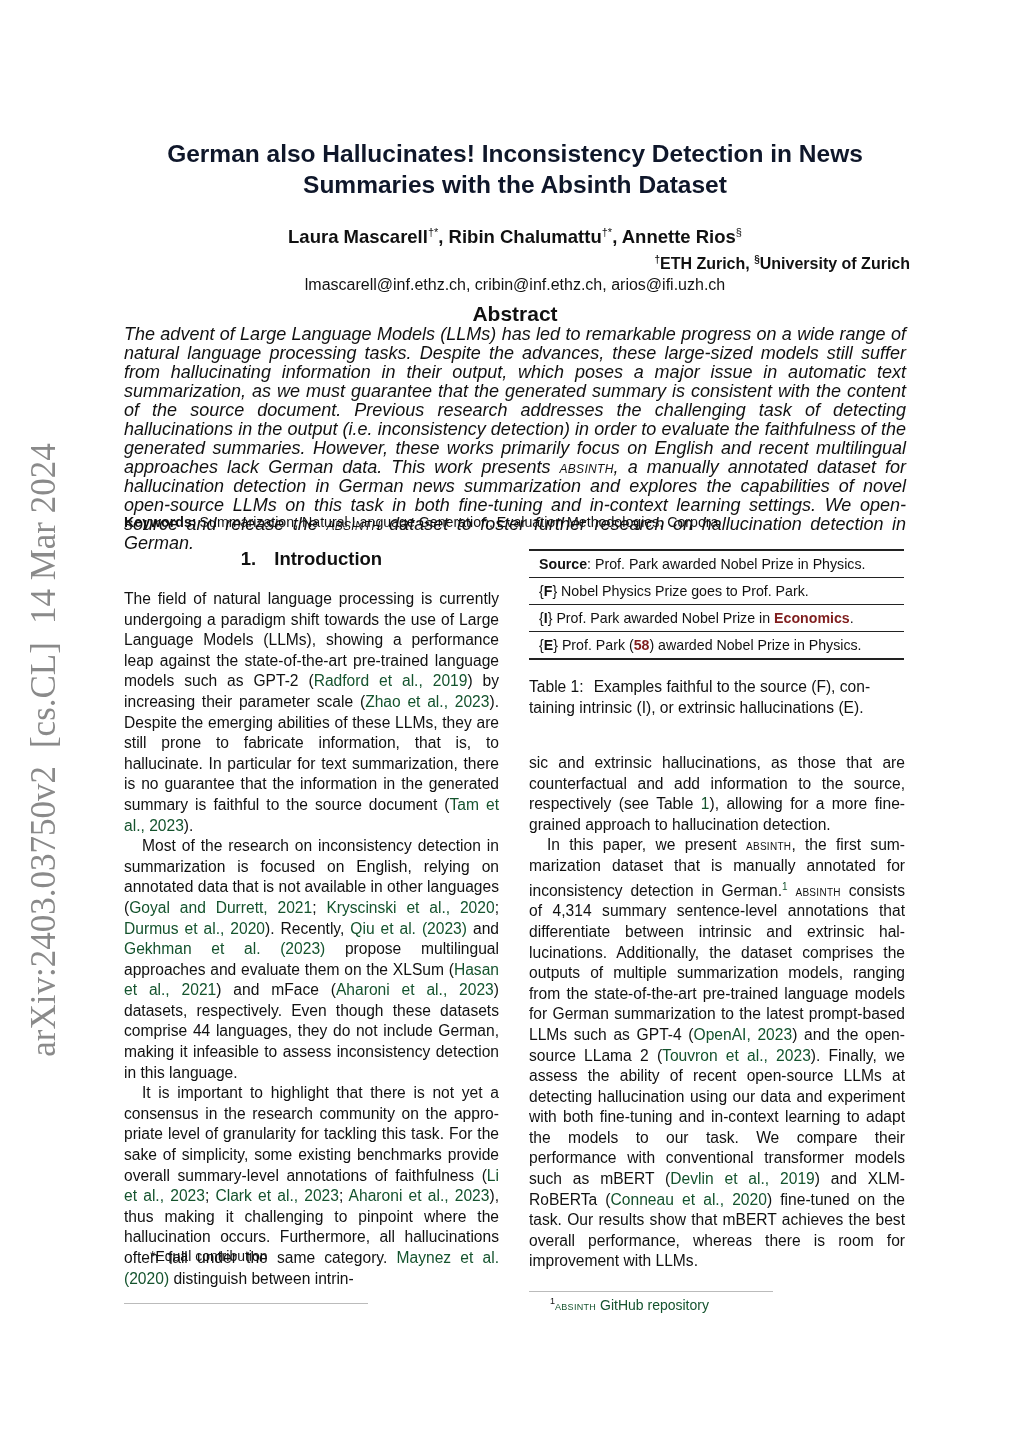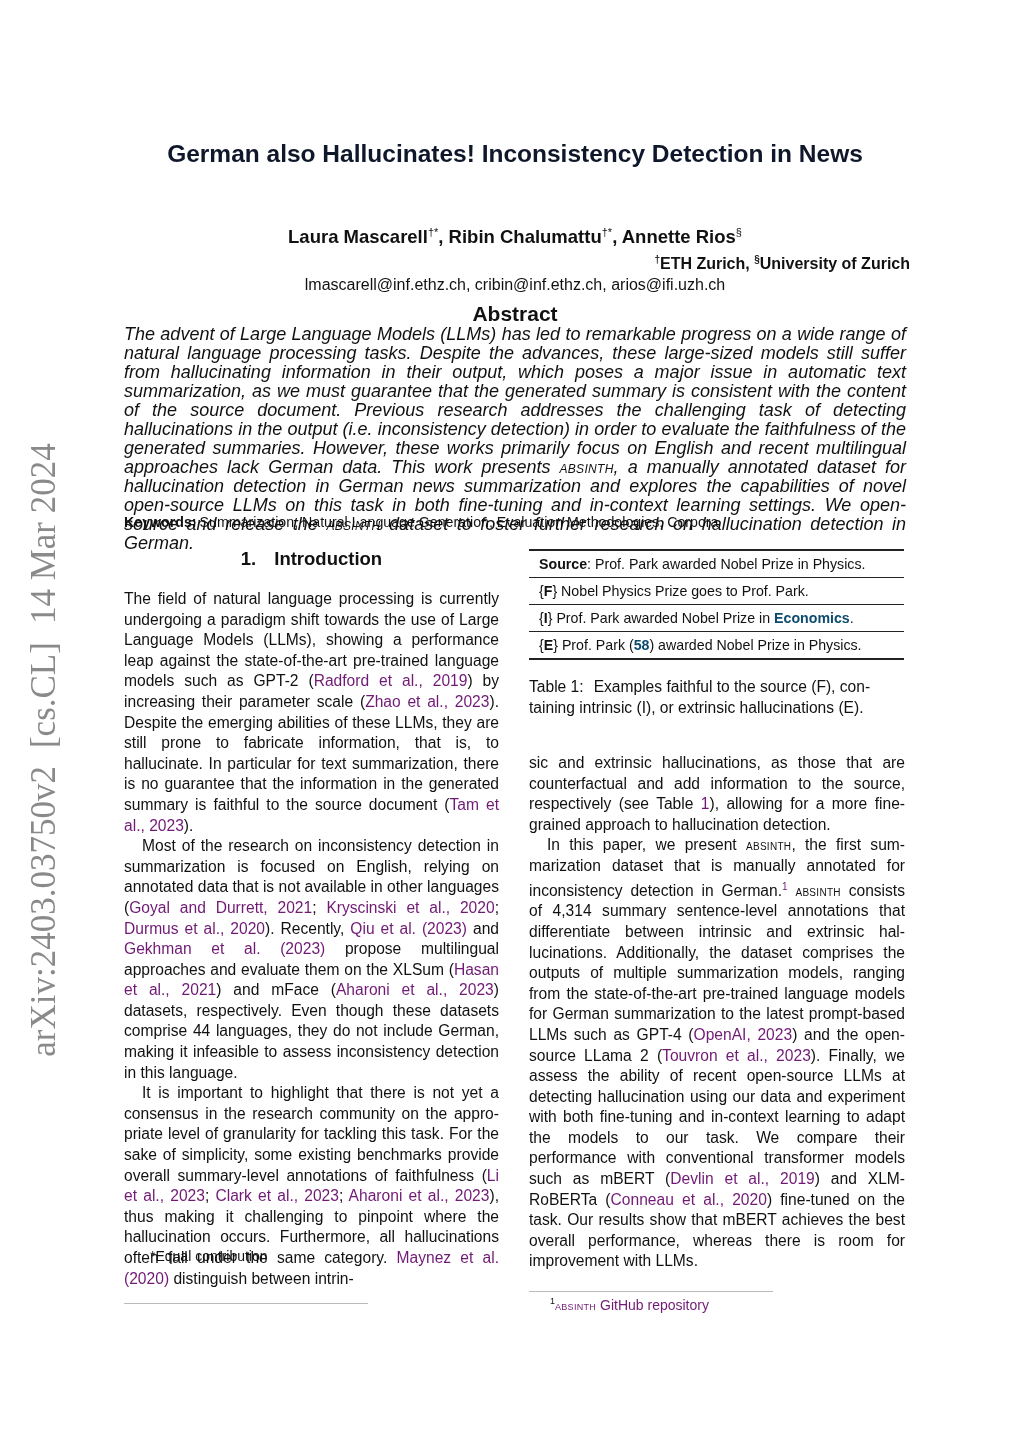--- a/index.html
+++ b/index.html
@@ -18,22 +18,22 @@
   .sc { font-variant: small-caps; font-size: 0.92em; letter-spacing: 0.3px; text-transform: lowercase; }
   .keywords { left: 124px; width: 782px; top: 514px; font-size: 14.2px; }
   .keywords b { margin-right: 3px; }
   .col { font-size: 15.6px; line-height: 20.6px; text-align: justify; hyphens: manual; }
   .col p { margin: 0; }
   .col p.indent { text-indent: 18px; }
   .left { left: 124px; width: 375px; top: 589px; }
   .right { left: 529px; width: 376px; top: 753px; }
   .sec-head { left: 124px; width: 375px; top: 548px; text-align: center; font-weight: bold; font-size: 18.5px; }
   .sec-head .num { margin-right: 18px; }
-  .cite { color: #701a75; }
-  .purple { color: #0c4a6e; font-weight: bold; }
+  .cite { color: #14532d; }
+  .purple { color: #7f1d1d; font-weight: bold; }
   .table1 { left: 529px; width: 375px; top: 549px; border-collapse: collapse; font-size: 14.2px; }
   .table1 td { padding: 3px 10px; height: 20px; border-bottom: 1px solid #222; margin-top: 8px; }
   .table1 tr:first-child td { border-top: 2px solid #222; }
   .table1 tr:last-child td { border-bottom: 2px solid #222; }
   .caption { left: 529px; width: 376px; top: 677px; font-size: 15.6px; line-height: 20.6px; }
   .caption .lbl { margin-right: 10px; }
   .fnrule-left { left: 124px; top: 1303px; width: 244px; height: 1px; background: #bbb; }
   .fn-left { left: 150px; top: 1248px; font-size: 14px; }
   .fnrule-right { left: 529px; top: 1291px; width: 244px; height: 1px; background: #bbb; }
   .fn-right { left: 550px; top: 1296px; font-size: 14px; }
@@ -44,20 +44,21 @@
 </style>
 </head>
 <body>
 
 <div class="abs arxiv">
   <span>arXiv:2403.03750v2</span><span>[cs.CL]</span><span>14 Mar 2024</span>
 </div>
 
 <div class="abs title">
   <div>German also Hallucinates! Inconsistency Detection in News</div>
+  <div>Summaries with the Absinth Dataset</div>
 </div>
 
 <div class="abs authors">
   <span>Laura Mascarell</span><sup>†*</sup>,
   <span>Ribin Chalumattu</span><sup>†*</sup>,
   <span>Annette Rios</span><sup>§</sup>
 </div>
 
 <div class="abs affil">
   <sup>†</sup><span>ETH Zurich</span>,

